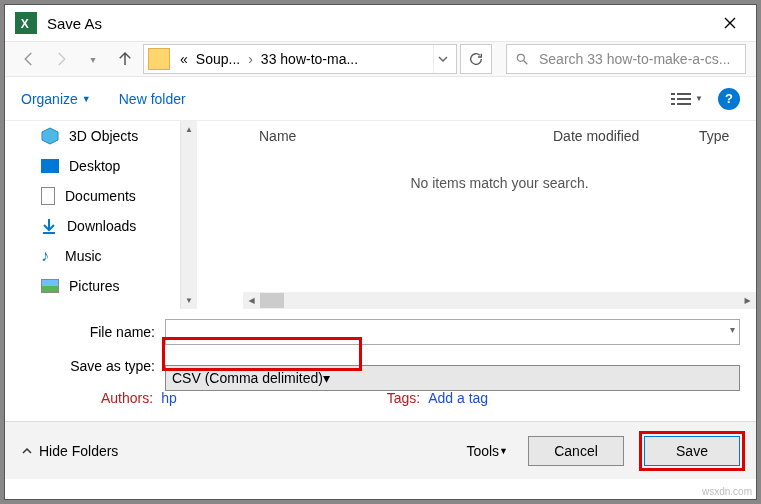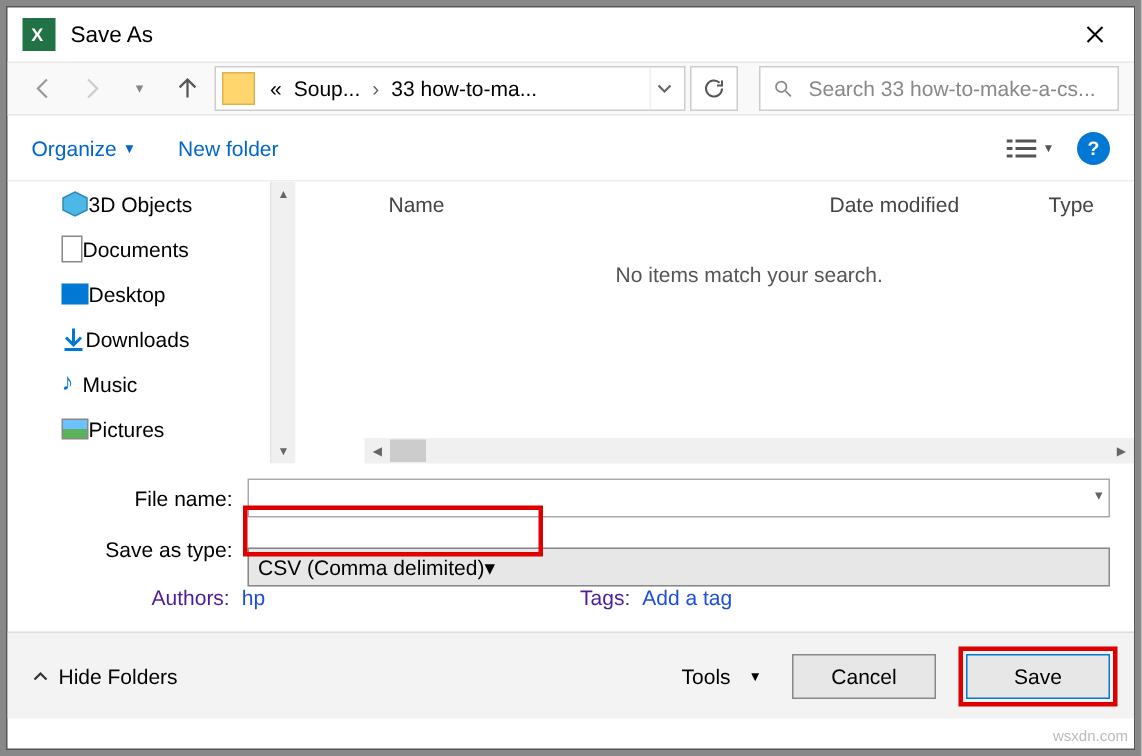--- a/index.html
+++ b/index.html
@@ -21,47 +21,47 @@
     .search { width: 240px; height: 30px; border: 1px solid #ccc; background: #fff; display: flex; align-items: center; padding: 0 8px; margin-left: 10px; color: #888; }
     .search input { border: none; outline: none; flex: 1; font-size: 14px; color: #000; }
     .search input::placeholder { color: #888; }
     .toolbar { height: 44px; display: flex; align-items: center; padding: 0 16px; border-bottom: 1px solid #eee; }
     .tool-link { color: #0066cc; font-size: 14px; margin-right: 28px; display: flex; align-items: center; gap: 4px; }
     .tool-spacer { flex: 1; }
     .view-btn { width: 38px; height: 28px; border: 1px solid transparent; display: flex; align-items: center; justify-content: center; color: #555; }
     .help-btn { width: 22px; height: 22px; border-radius: 50%; background: #0078d4; color: #fff; display: flex; align-items: center; justify-content: center; font-size: 13px; font-weight: bold; margin-left: 12px; }
     .body { display: flex; height: 188px; }
     .tree { width: 192px; height: 100%; overflow: hidden; position: relative; }
-    .tree-item { display: flex; align-items: center; height: 30px; padding-left: 36px; font-size: 14px; gap: 0; }
+    .tree-item { display: flex; align-items: center; height: 30px; padding-left: 36px; font-size: 14px; gap: 10px; }
     .tree-scroll { position: absolute; right: 0; top: 0; bottom: 0; width: 17px; background: #f0f0f0; border-left: 1px solid #e5e5e5; display: flex; flex-direction: column; }
     .tree-scroll .up, .tree-scroll .dn { height: 17px; display: flex; align-items: center; justify-content: center; font-size: 8px; color: #666; }
     .file-area { flex: 1; display: flex; flex-direction: column; margin-left: 46px; }
     .cols { display: flex; height: 30px; align-items: center; border-bottom: 0; color: #444; font-size: 14px; }
     .col-name { width: 310px; padding-left: 16px; }
     .col-date { width: 146px; }
     .col-type { flex: 1; }
     .empty { flex: 1; display: flex; justify-content: center; padding-top: 24px; color: #555; font-size: 14px; }
     .hscroll { height: 17px; background: #f0f0f0; display: flex; align-items: center; }
     .hscroll .lt, .hscroll .rt { width: 17px; display: flex; align-items: center; justify-content: center; font-size: 8px; color: #666; }
     .hscroll .thumb { width: 24px; height: 15px; background: #ccc; margin-left: 0; }
     .hscroll .track { flex: 1; }
     .fields { padding: 6px 16px 8px 16px; }
     .frow { display: flex; align-items: center; height: 34px; }
     .flabel { width: 144px; text-align: right; padding-right: 10px; font-size: 14px; color: #000; }
     .finput { flex: 1; height: 26px; border: 1px solid #aaa; background: #fff; display: flex; align-items: center; padding: 0 6px; font-size: 14px; position: relative; }
     .finput .dd { position: absolute; right: 4px; top: 4px; font-size: 10px; color: #666; }
     .ftype { flex: 1; height: 26px; border: 1px solid #888; background: #e7e7e7; display: flex; align-items: center; padding: 0 6px; font-size: 14px; position: relative; margin-top: 24px; }
     .meta { display: flex; height: 30px; align-items: center; padding-left: 80px; font-size: 14px; }
-    .meta .mlbl { color: #4c1d95; margin-right: 8px; }
+    .meta .mlbl { color: #b91c1c; margin-right: 8px; }
     .meta .mval { color: #1d4ed8; }
     .meta .gap { width: 210px; }
     .btnbar { height: 58px; border-top: 1px solid #ddd; background: #f3f3f3; display: flex; align-items: center; padding: 0 16px; gap: 20px; }
     .hide-folders { display: flex; align-items: center; gap: 6px; font-size: 14px; }
     .btn-spacer { flex: 1; }
-    .tools { font-size: 14px; display: flex; align-items: center; gap: 12px; }
+    .tools { font-size: 14px; display: flex; align-items: center; gap: 0; }
     .btn { width: 96px; height: 30px; border: 1px solid #888; background: #e7e7e7; display: flex; align-items: center; justify-content: center; font-size: 14px; }
     .btn.primary { border: 1px solid #0078d4; }
     .redbtn { outline: 3px solid #d00; outline-offset: 2px; }
     .watermark { position: absolute; right: 4px; bottom: 2px; font-size: 10px; color: #bbb; }
     .icon-3d { width:18px; height:18px; }
     .icon-desktop { width:18px; height:14px; background:#0078d4; }
     .icon-doc { width:14px; height:18px; border:1px solid #888; background:#fff; }
     .icon-down { width:16px; height:16px; color:#0078d4; }
     .icon-music { width:14px; height:18px; color:#0078d4; font-size:16px; }
     .icon-pic { width:18px; height:14px; background:linear-gradient(#6ec1ff 50%, #5ab35a 50%); border:1px solid #888; }
@@ -154,26 +154,26 @@
 
   <div class="body">
     <div class="tree">
       <div class="tree-item">
           <span class="icon-3d"><svg viewBox="0 0 18 18">
               <polygon points="9,1 17,5 17,13 9,17 1,13 1,5" fill="#4db8e8" stroke="#2a8ab8"></polygon>
             </svg></span>
           <span>3D Objects</span>
         </div>
       <div class="tree-item">
+          <span class="icon-desktop"></span>
+          <span>Desktop</span>
+        </div>
+      <div class="tree-item">
           <span class="icon-doc"></span>
           <span>Documents</span>
-        </div>
-      <div class="tree-item">
-          <span class="icon-desktop"></span>
-          <span>Desktop</span>
         </div>
       <div class="tree-item">
           <span class="icon-down"><svg viewBox="0 0 16 16">
               <path d="M8 1 L8 11 M3 7 L8 12 L13 7 M2 15 L14 15" stroke="#0078d4" stroke-width="2" fill="none"></path>
             </svg></span>
           <span>Downloads</span>
         </div>
       <div class="tree-item">
           <span class="icon-music">♪</span>
           <span>Music</span>

